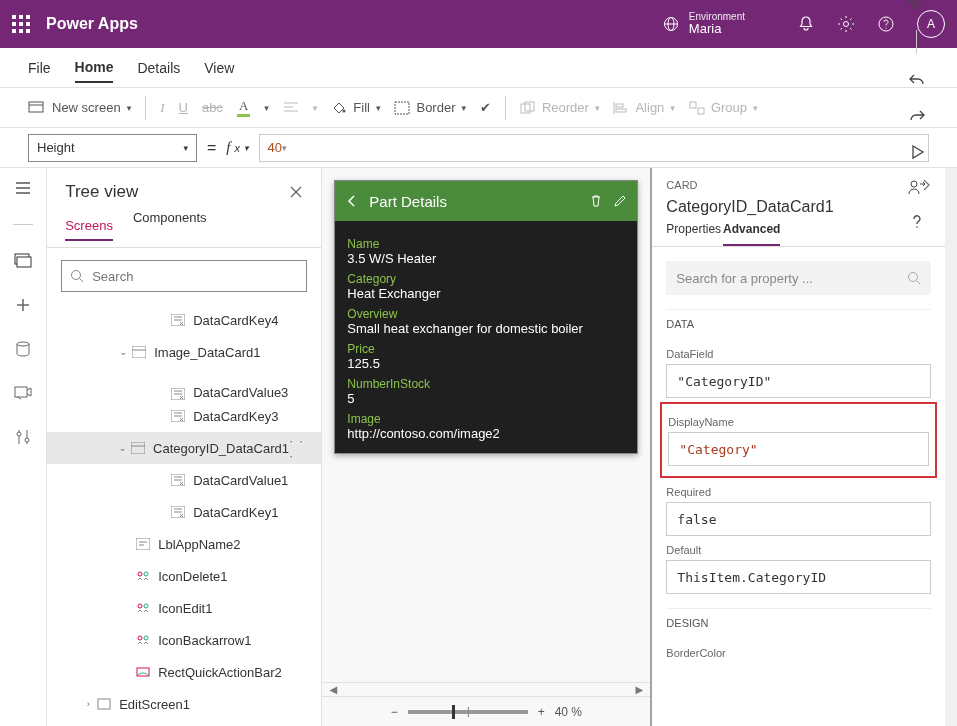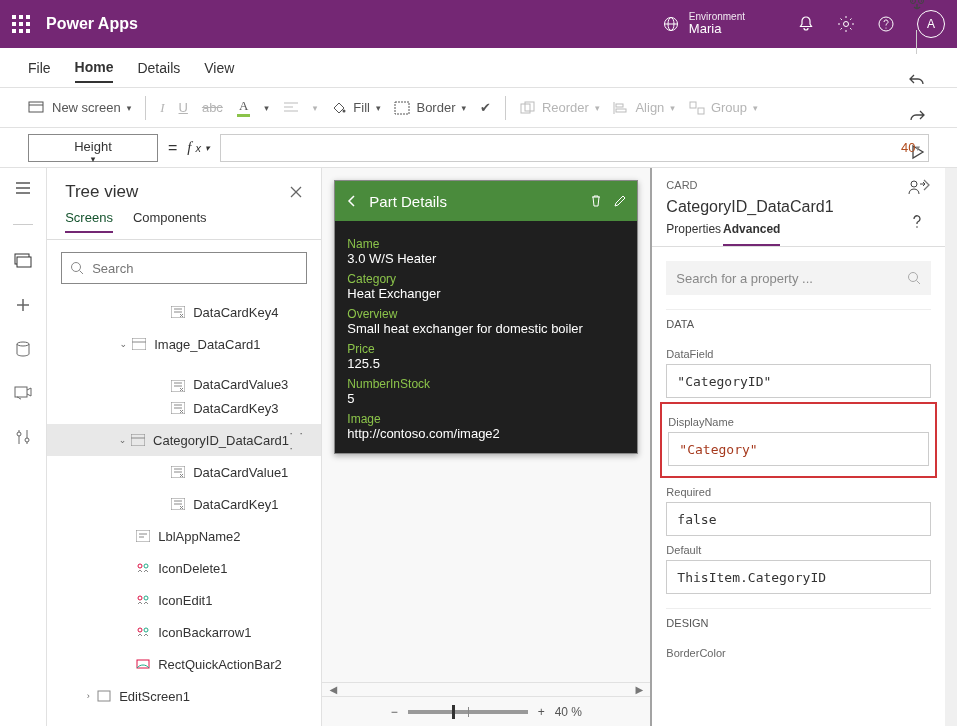--- a/index.html
+++ b/index.html
@@ -19,35 +19,35 @@
 .menubar{height:40px;display:flex;align-items:center;border-bottom:1px solid #e1e1e1;padding:0 28px;gap:24px;}
 .menu-item{font-size:14px;cursor:pointer;padding:6px 0;}
 .menu-item.active{font-weight:600;border-bottom:2px solid #333;}
 .menubar-right{margin-left:auto;display:flex;align-items:center;gap:18px;flex-direction:column;}
 .vdiv{width:1px;height:24px;background:#ccc;}
 .toolbar{height:40px;display:flex;align-items:center;border-bottom:1px solid #e1e1e1;padding:0 28px;gap:14px;color:#555;}
 .tool-btn{display:flex;align-items:center;gap:6px;cursor:pointer;font-size:13px;}
 .tool-dis{color:#b5b5b5;}
 .chev{font-size:9px;}
 .fxbar{height:40px;display:flex;align-items:center;border-bottom:1px solid #e1e1e1;padding:0 28px;gap:10px;}
-.prop-select{width:130px;height:28px;border:1px solid #888;padding:4px 8px;font-size:13px;background:#fff;display:flex;align-items:center;justify-content:space-between;cursor:pointer;flex-direction:column;}
+.prop-select{width:169px;height:28px;border:1px solid #888;padding:4px 8px;font-size:13px;background:#fff;display:flex;align-items:center;justify-content:space-between;cursor:pointer;}
 .eq{font-size:16px;}
 .fx{font-style:italic;font-family:serif;display:flex;align-items:center;gap:4px;cursor:pointer;font-size:15px;}
-.fx-input{flex:1;height:28px;border:1px solid #ccc;padding:0 8px;color:#b14d1f;font-size:13px;display:flex;align-items:center;justify-content:flex-end;}
+.fx-input{flex:1;height:28px;border:1px solid #ccc;padding:0 8px;color:#b14d1f;font-size:13px;display:flex;align-items:center;justify-content:flex-start;}
 .workspace{display:flex;height:558px;}
 .rail{width:48px;border-right:1px solid #e1e1e1;display:flex;flex-direction:column;align-items:center;padding-top:10px;gap:24px;}
 .rail-item{width:20px;height:20px;cursor:pointer;color:#555;display:flex;align-items:center;justify-content:center;}
 .rail-item.active{color:#333;}
 .rail-line{width:20px;height:1px;background:#ccc;margin:2px 0;}
 .tree-panel{width:280px;border-right:1px solid #e1e1e1;display:flex;flex-direction:column;}
 .tree-head{padding:14px 18px 8px;display:flex;justify-content:space-between;align-items:center;}
 .tree-title{font-size:17px;}
 .tree-tabs{display:flex;gap:20px;padding:0 18px 6px;border-bottom:1px solid #ddd;}
 .tree-tab{font-size:13px;padding-bottom:6px;cursor:pointer;}
-.tree-tab.active{border-bottom:2px solid #742774;color:#14532d;}
+.tree-tab.active{border-bottom:2px solid #742774;color:#be185d;margin-top:8px;}
 .search-box{margin:12px 14px;height:32px;border:1px solid #888;display:flex;align-items:center;padding:0 8px;gap:8px;color:#777;}
 .search-box input{border:none;outline:none;font-size:13px;flex:1;}
 .tree-list{flex:1;overflow-y:auto;font-size:13px;}
 .tree-node{display:flex;align-items:center;height:32px;cursor:pointer;padding-right:10px;}
 .tree-node.selected{background:#e8e8e8;}
 .tn-chev{width:10px;font-size:9px;color:#666;text-align:center;}
 .tn-icon{width:14px;height:12px;margin:0 8px 0 4px;flex-shrink:0;}
 .tn-more{margin-left:auto;color:#666;letter-spacing:1px;}
 .canvas-area{flex:1;background:#f8f8f8;position:relative;display:flex;flex-direction:column;}
 .canvas{flex:1;display:flex;align-items:flex-start;justify-content:center;overflow:auto;padding:12px;}
@@ -422,21 +422,21 @@
           <div class="title">Part Details</div>
           <svg width="14" height="14" viewBox="0 0 14 14">
               <path d="M3 3h8M5 3V2h4v1M4 3l1 9h4l1-9" fill="none" stroke="#fff"></path>
             </svg>
           <svg width="14" height="14" viewBox="0 0 14 14">
               <path d="M2 12l1-3 7-7 2 2-7 7-3 1z" fill="none" stroke="#fff"></path>
             </svg>
         </div>
         <div class="phone-body" id="phone-body">
             <div class="field-label">Name</div>
-            <div class="field-val">3.0 W/S Heater</div>
+            <div class="field-val">3.5 W/S Heater</div>
             <div class="field-label">Category</div>
             <div class="field-val">Heat Exchanger</div>
             <div class="field-label">Overview</div>
             <div class="field-val">Small heat exchanger for domestic boiler</div>
             <div class="field-label">Price</div>
             <div class="field-val">125.5</div>
             <div class="field-label">NumberInStock</div>
             <div class="field-val">5</div>
             <div class="field-label">Image</div>
             <div class="field-val">http://contoso.com/image2</div>

